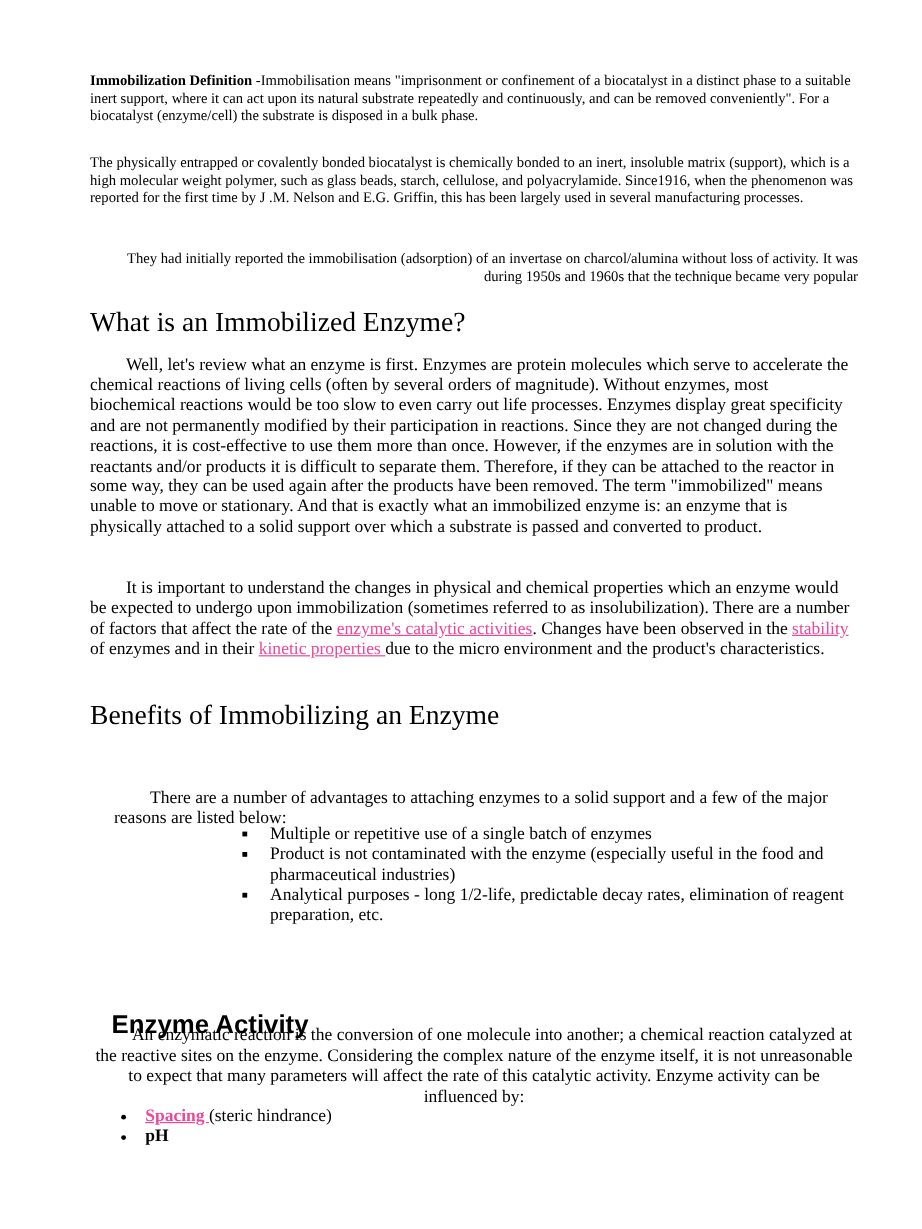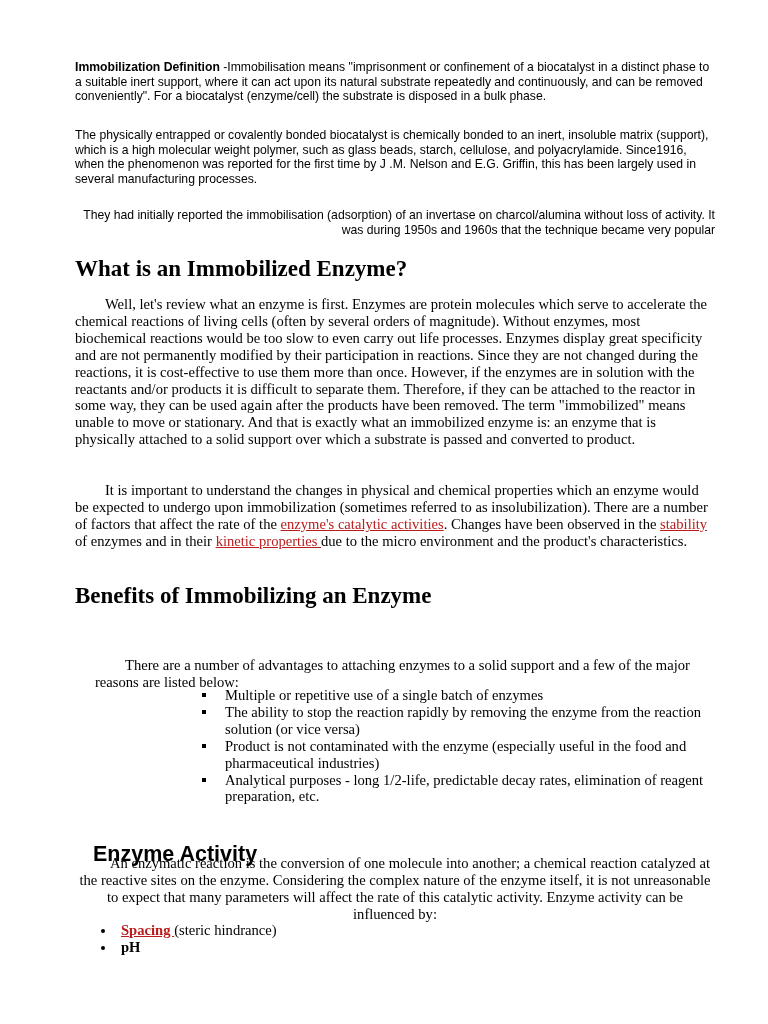--- a/index.html
+++ b/index.html
@@ -1,38 +1,38 @@
 <!DOCTYPE html>
 <html><head>
   <meta charset="utf-8">
   <style>
     html, body { margin: 0; padding: 0; background: #ffffff; }
     body { width: 768px; height: 1024px; position: relative; overflow: hidden; color: #000; }
     .page { position: absolute; left: 75px; top: 0; width: 640px; }
-    .sans { font-family: Liberation Sans, sans-serif; font-size: 12.2px; line-height: 14.5px; }
+    .sans { font-family: Liberation Serif, serif; font-size: 12.2px; line-height: 14.5px; }
     .serif { font-family: "Liberation Serif", serif; font-size: 14.6px; line-height: 16.9px; }
     p { margin: 0; }
     .p-def { position: absolute; top: 60px; }
     .p-phys { position: absolute; top: 128px; }
     .p-they { position: absolute; top: 208px; text-align: right; }
-    h2.h-serif { font-family: "Liberation Serif", serif; font-weight: bold; font-size: 23px; margin: 0; position: absolute; }
+    h2.h-serif { font-family: "Liberation Serif", serif; font-weight: normal; font-size: 23px; margin: 0; position: absolute; }
     .h-what { top: 256px; }
     .p-well { position: absolute; top: 296px; text-indent: 30px; }
     .p-important { position: absolute; top: 482px; text-indent: 30px; }
     .h-benefits { top: 583px; }
     .p-advantages { position: absolute; top: 657px; text-indent: 30px; margin-left: 20px; }
     ul.benefits { position: absolute; top: 675px; left: 113px; width: 530px; margin: 12px; padding: 0; list-style: none; }
     ul.benefits li { position: relative; padding-left: 25px; }
     ul.benefits li::before { content: ""; position: absolute; left: 2px; top: 6px; width: 4px; height: 4px; background: #000; }
     h2.h-sans { font-family: "Liberation Sans", sans-serif; font-weight: bold; font-size: 21.5px; margin: 18px; position: absolute; top: 824px; }
     .p-enzymatic { position: absolute; top: 855px; text-indent: 30px; text-align: center; }
     ul.activity { position: absolute; top: 922px; left: 25px; margin: 0; padding: 0; list-style: none; }
     ul.activity li { position: relative; padding-left: 21px; }
     ul.activity li::before { content: ""; position: absolute; left: 1px; top: 7px; width: 4px; height: 4px; border-radius: 50%; background: #000; }
-    a { color: #b91c1c; }
+    a { color: #ec4899; }
     b { font-weight: bold; }
   </style>
 </head>
 <body>
 
 <div class="page">
 
   <p class="sans p-def"><b>Immobilization Definition</b><span> -Immobilisation means "imprisonment or confinement of a biocatalyst in a distinct phase to a suitable inert support, where it can act upon its natural substrate repeatedly and continuously, and can be removed conveniently". For a biocatalyst (enzyme/cell) the substrate is disposed in a bulk phase.</span></p>
 
   <p class="sans p-phys">The physically entrapped or covalently bonded biocatalyst is chemically bonded to an inert, insoluble matrix (support), which is a high molecular weight polymer, such as glass beads, starch, cellulose, and polyacrylamide. Since1916, when the phenomenon was reported for the first time by J .M. Nelson and E.G. Griffin, this has been largely used in several manufacturing processes.</p>
@@ -44,21 +44,20 @@
   <p class="serif p-well">Well, let's review what an enzyme is first.  Enzymes are protein molecules which serve to accelerate the chemical reactions of living cells (often by several orders of magnitude).  Without enzymes, most biochemical reactions would be too slow to even carry out life processes.  Enzymes display great specificity and are not permanently modified by their participation in reactions.  Since they are not changed during the reactions, it is cost-effective to use them more than once.  However, if the enzymes are in solution with the reactants and/or products it is difficult to separate them.  Therefore, if they can be attached to the reactor in some way, they can be used again after the products have been removed.  The term "immobilized" means unable to move or stationary.  And that is exactly what an immobilized enzyme is:  an enzyme that is physically attached to a solid support over which a substrate is passed and converted to product.</p>
 
   <p class="serif p-important"><span>It is important to understand the changes in physical and chemical properties which an enzyme would be expected to undergo upon immobilization (sometimes referred to as insolubilization).  There are a number of factors that affect the rate of the </span><a href="#">enzyme's catalytic activities</a><span>.  Changes have been observed in the </span><a href="#">stability </a><span>of enzymes and in their </span><a href="#">kinetic properties </a><span> due to the micro environment and the product's characteristics.</span></p>
 
   <h2 class="h-serif h-benefits">Benefits of Immobilizing an Enzyme</h2>
 
   <p class="serif p-advantages">There are a number of advantages to attaching enzymes to a solid support and a few of the major reasons are listed below:</p>
 
   <ul class="serif benefits">
     <li>Multiple or repetitive use of a single batch of enzymes</li>
-    <li>The ability to stop the reaction rapidly by removing the enzyme from the reaction solution (or vice versa)</li>
     <li>Product is not contaminated with the enzyme  (especially useful in the food and pharmaceutical industries)</li>
     <li>Analytical purposes - long 1/2-life, predictable decay rates, elimination of reagent preparation, etc.</li>
   </ul>
 
   <h2 class="h-sans">Enzyme Activity</h2>
 
   <p class="serif p-enzymatic">An enzymatic reaction is the conversion of one molecule into another; a chemical reaction catalyzed at the reactive sites on the enzyme. Considering the complex nature of the enzyme itself, it is not unreasonable to expect that many parameters will affect the rate of this catalytic activity. Enzyme activity can be influenced by:</p>
 
   <ul class="serif activity">
     <li><a href="#"><b>Spacing </b></a><span>(steric hindrance)</span></li>

